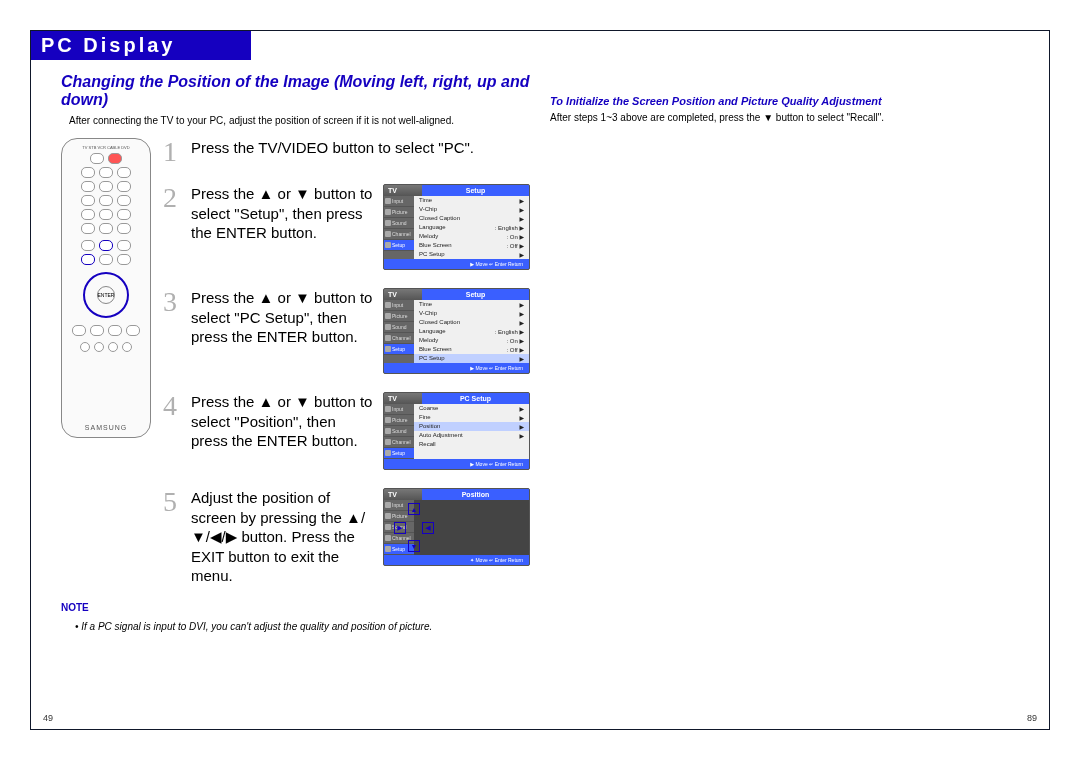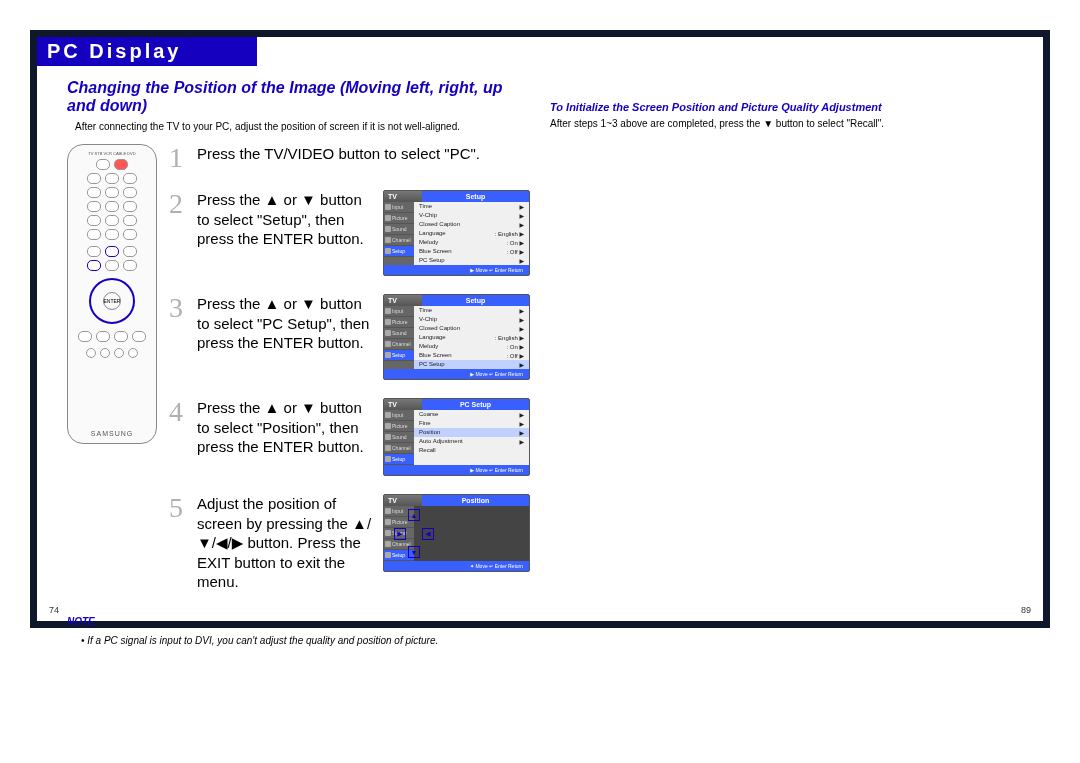--- a/index.html
+++ b/index.html
@@ -5,23 +5,23 @@
   body {
     margin: 0;
     padding: 0;
     font-family: Arial, Helvetica, sans-serif;
     background: #fff;
     width: 1080px;
     height: 763px;
     overflow: hidden;
   }
   .outer-frame {
-    border: 7px solid #0f172a;
+    border: 1px solid #0f172a;
     margin: 30px 30px 10px 30px;
-    height: 598px;
+    height: 700px;
     position: relative;
     box-sizing: border-box;
     background: #fff;
   }
   .header-band {
     background: #1500c0;
     color: #fff;
     padding: 3px 10px;
     font-size: 20px;
     font-weight: bold;
@@ -238,22 +238,21 @@
     display: flex;
     align-items: center;
     justify-content: center;
     color: #1500c0;
     font-size: 7px;
   }
   .note-label {
     color: #1500c0;
     font-size: 10px;
     font-weight: bold;
-    font-style: italic;
-    margin-top: 24px;
+    margin-top: 16px;
   }
   .note-text {
     font-size: 10px;
     font-style: italic;
     margin-left: 14px;
     margin-top: 8px;
   }
   .ico {
     width: 6px; height: 6px;
     background: #aaa;
@@ -578,16 +577,16 @@
       <div class="note-label">NOTE</div>
       <div class="note-text">• If a PC signal is input to DVI, you can't adjust the quality and position of picture.</div>
     </div>
 
     <div class="right-page">
       <div style="height:30px"></div>
       <div class="right-heading">To Initialize the Screen Position and Picture Quality Adjustment</div>
       <div class="right-body">After steps 1~3 above are completed, press the ▼ button to select "Recall".</div>
     </div>
 
-    <div class="page-num-left">74</div>
+    <div class="page-num-left">49</div>
     <div class="page-num-right">89</div>
   </div>
 </div>
 
 </body></html>

